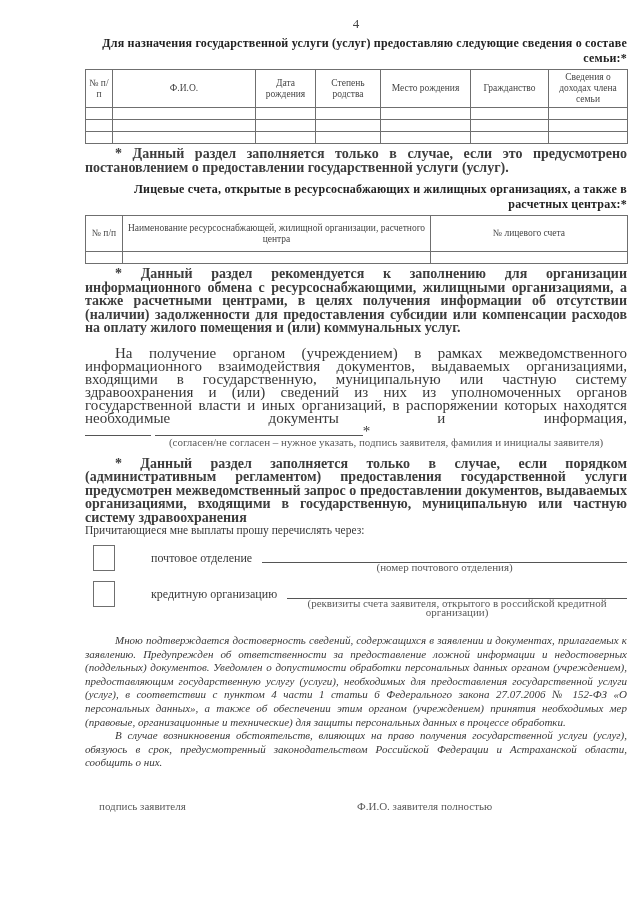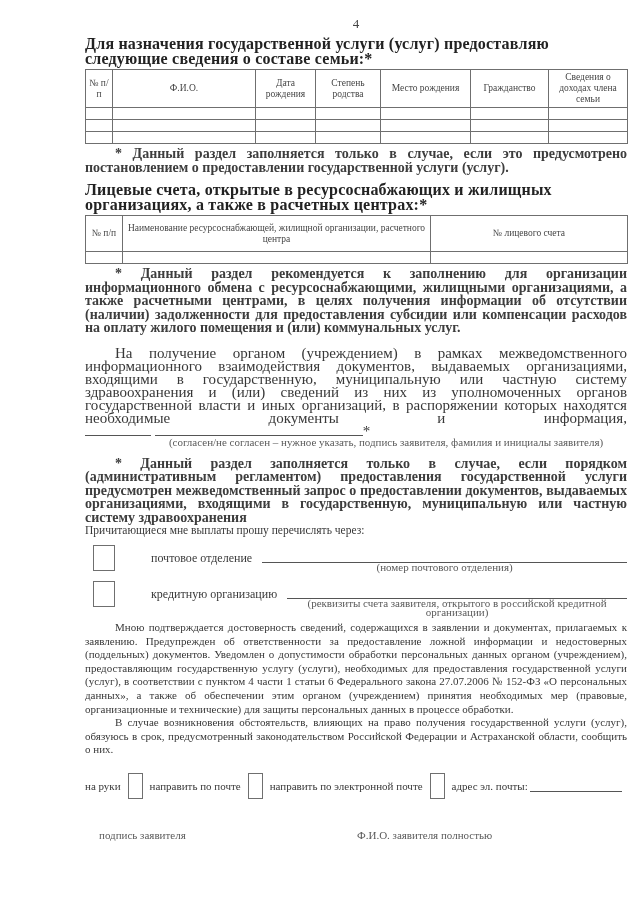--- a/index.html
+++ b/index.html
@@ -10,22 +10,22 @@
     margin:0 auto;
     background:#ffffff;
     font-family:"Liberation Serif", serif;
     color:#3a3a3a;
     padding:16px 13px 0 85px;
     overflow:hidden;
   }
   .content { width:542px; }
   .page-number { text-align:center; font-size:13px; color:#444; margin-bottom:4px; }
   .heading {
-    font-weight:bold; font-size:16px; line-height:15px;
-    text-align:left; color:#222; letter-spacing:.2px;
+    font-weight:bold; font-size:12px; line-height:15px;
+    text-align:right; color:#222; letter-spacing:.2px;
   }
   table { border-collapse:collapse; width:542px; table-layout:fixed; margin-top:3px; }
   td, th {
     border:1px solid #6f6f6f;
     font-weight:normal;
     font-size:9.5px; line-height:11px;
     text-align:center; vertical-align:middle;
     padding:2px 2px; color:#454545;
   }
   tr.blank-row td { height:12px; padding:0; }
@@ -42,21 +42,21 @@
   .fill-line { display:inline-block; border-bottom:1px solid #555; height:11px; vertical-align:baseline; }
   .caption {
     font-size:11px; color:#5a5a5a; line-height:9px; text-align:center;
   }
   .payments-intro { font-size:11.5px; color:#383838; }
   .opt-row { display:flex; align-items:flex-start; margin-top:9px; }
   .checkbox { width:22px; height:26px; border:1px solid #6f6f6f; background:#fff; flex:0 0 auto; margin-left:8px; }
   .opt-label { font-size:12px; margin-left:36px; margin-top:6px; white-space:nowrap; color:#383838; }
   .opt-line-wrap { flex:1; margin-left:10px; margin-top:2px; }
   .opt-underline { border-bottom:1px solid #555; height:16px; }
-  .decl { margin-top:4px; }
+  .decl { margin-top:17px;font-style:italic; }
   .decl p { font-size:11px; line-height:13.6px; text-align:justify; text-indent:30px; color:#383838; }
   .notify-intro { font-size:11px; margin-top:14px; text-indent:30px; color:#383838; }
   .notify-row { display:flex; align-items:center; margin-top:16px; font-size:11px; color:#383838; }
   .checkbox-sm { width:15px; height:26px; border:1px solid #6f6f6f; flex:0 0 auto; margin:0 7px; }
   .notify-row .nlabel { white-space:nowrap; }
   .email-line { flex:1; border-bottom:1px solid #555; height:13px; margin-left:2px; max-width:92px; }
   .sig-row { display:flex; margin-top:30px; }
   .sig-block { display:flex; }
   .sig-line { border-bottom:1px solid #555; height:8px; }
   .sig-left { width:108px; margin-left:14px; }
@@ -181,30 +181,20 @@
         <div class="caption">(реквизиты счета заявителя, открытого в российской кредитной организации)</div>
       </div>
     </div>
 
     <div class="decl">
       <p>Мною подтверждается достоверность сведений, содержащихся в заявлении и документах, прилагаемых к заявлению. Предупрежден об ответственности за предоставление ложной информации и недостоверных (поддельных) документов. Уведомлен о допустимости обработки персональных данных органом (учреждением), предоставляющим государственную услугу (услуги), необходимых для предоставления государственной услуги (услуг), в соответствии с пунктом 4 части 1 статьи 6 Федерального закона 27.07.2006 № 152-ФЗ «О персональных данных», а также об обеспечении этим органом (учреждением) принятия необходимых мер (правовые, организационные и технические) для защиты персональных данных в процессе обработки.</p>
       <p>В случае возникновения обстоятельств, влияющих на право получения государственной услуги (услуг), обязуюсь в срок, предусмотренный законодательством Российской Федерации и Астраханской области, сообщить о них.</p>
     </div>
 
 
-    <div class="notify-row">
-      <span class="nlabel">на руки</span>
-      <span class="checkbox-sm"></span>
-      <span class="nlabel">направить по почте</span>
-      <span class="checkbox-sm"></span>
-      <span class="nlabel">направить по электронной почте</span>
-      <span class="checkbox-sm"></span>
-      <span class="nlabel">адрес эл. почты:</span>
-      <span class="email-line"></span>
-    </div>
 
     <div class="sig-row">
       <div class="sig-block sig-left">
         <div class="sig-line"></div>
         <div class="caption">подпись заявителя</div>
       </div>
       <div class="sig-block sig-right">
         <div class="sig-line"></div>
         <div class="caption">Ф.И.О. заявителя полностью</div>
       </div>

